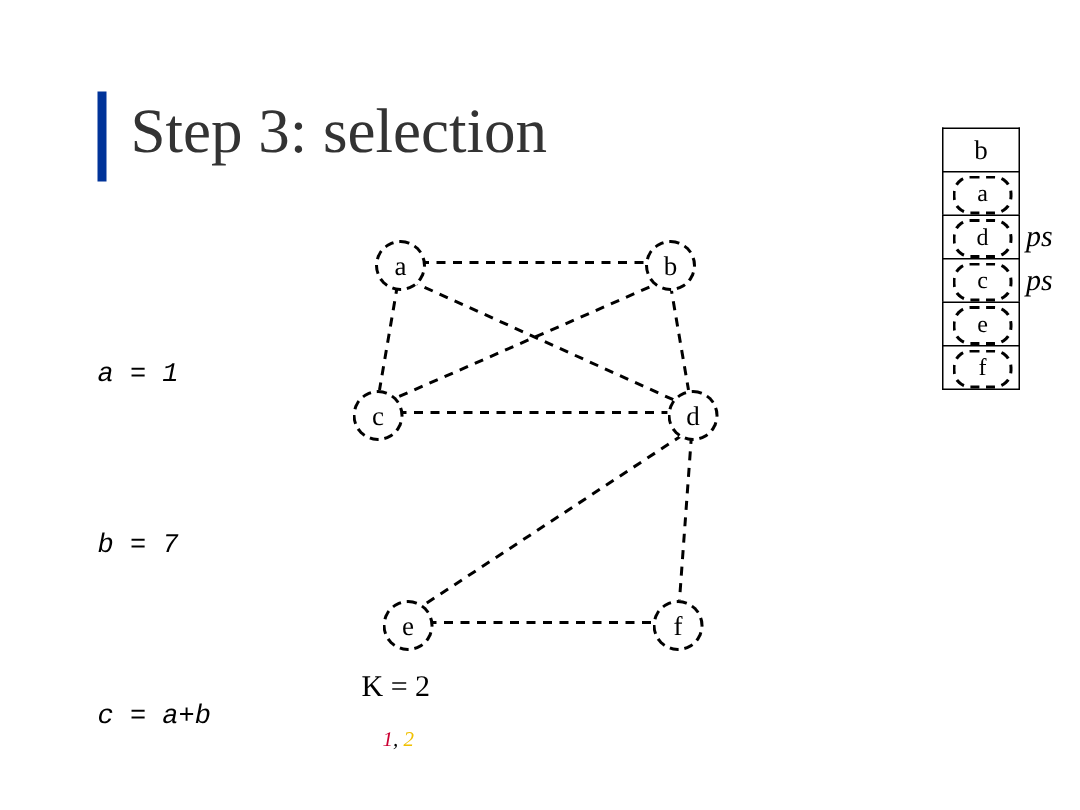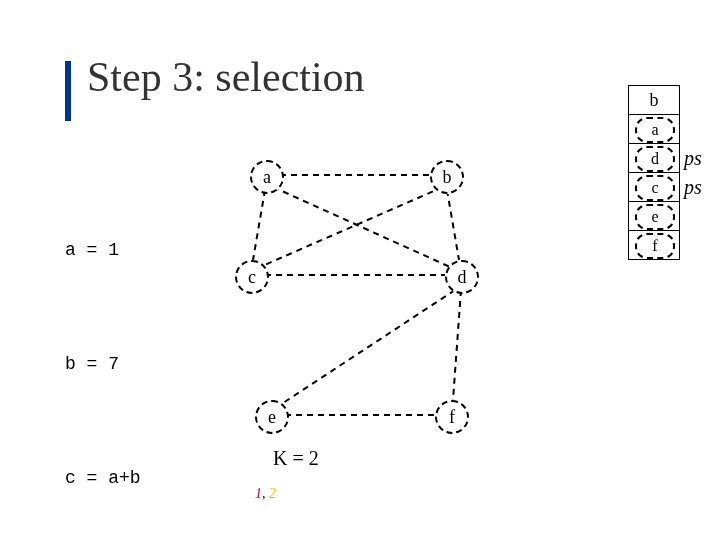--- a/index.html
+++ b/index.html
@@ -14,20 +14,21 @@
   .slide {
     position: relative;
     width: 720px;
     height: 540px;
   }
   .title-group {
     position: absolute;
     left: 65px;
     top: 55px;
     display: flex;
+    align-items: center;
   }
   .title-bar {
     width: 6px;
     height: 60px;
     background: #003399;
     margin-right: 16px;
     margin-top: 6px;
   }
   .title-text {
     font-size: 42px;
@@ -36,21 +37,21 @@
   }
   .defs {
     position: absolute;
     left: 65px;
     top: 155px;
     font-family: "Courier New", Courier, monospace;
     font-size: 18px;
     line-height: 38px;
     white-space: pre;
   }
-  .defs div { height: 38px; }
+  .defs div { height: 38px; font-style: italic; }
 
   .graph {
     position: absolute;
     left: 225px;
     top: 145px;
     width: 290px;
     height: 320px;
   }
   .graph svg {
     position: absolute;
@@ -72,21 +73,21 @@
   }
   #na { left: 25px;  top: 15px; }
   #nb { left: 205px; top: 15px; }
   #nc { left: 10px;  top: 115px; }
   #nd { left: 220px; top: 115px; }
   #ne { left: 30px;  top: 255px; }
   #nf { left: 210px; top: 255px; }
 
   .ktext {
     position: absolute;
-    left: 273px;
+    left: 241px;
     bottom: 70px;
     font-family: "Times New Roman", Times, serif;
     font-size: 20px;
     text-align: center;
   }
   .colors {
     position: absolute;
     left: 255px;
     bottom: 38px;
     font-family: "Times New Roman", Times, serif;

